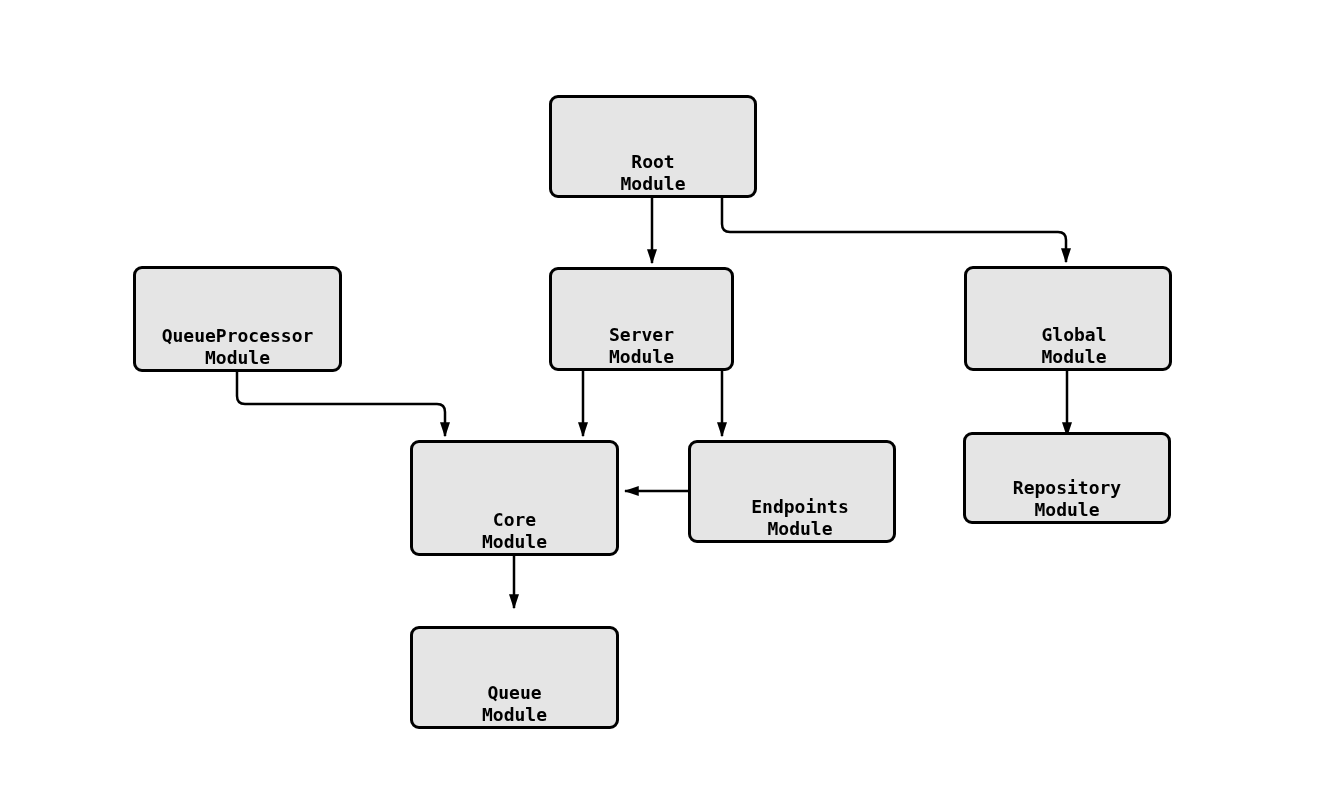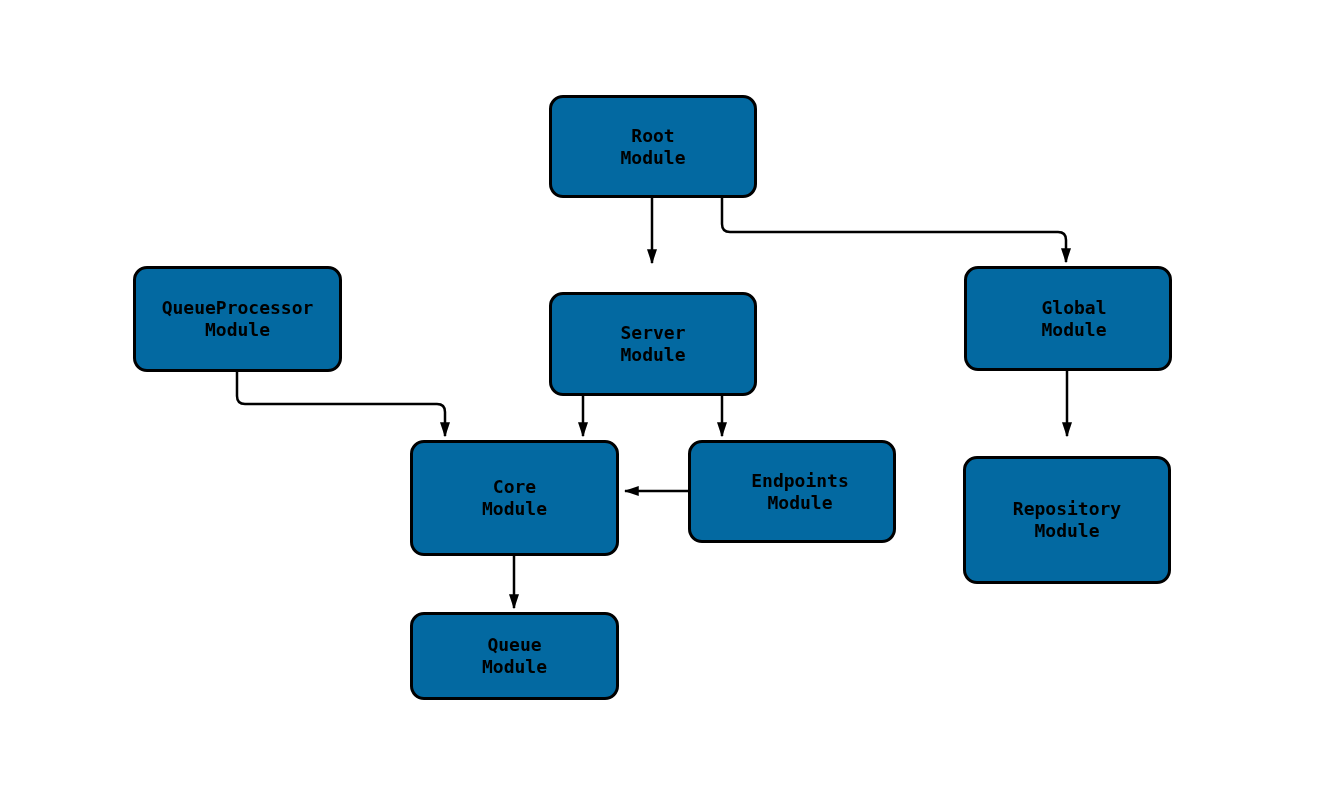--- a/index.html
+++ b/index.html
@@ -28,44 +28,44 @@
     display: block;
   }
   .edge {
     fill: none;
     stroke: #000000;
     stroke-width: 2.5;
   }
   .node {
     position: absolute;
     box-sizing: border-box;
-    background: #0369a1;
+    background: #e5e5e5;
     border: 3px solid #000000;
-    border-radius: 14px;
+    border-radius: 9px;
     display: flex;
-    align-items: center;
+    align-items: flex-end;
     justify-content: center;
   }
   .node-label {
     white-space: pre-line;
     text-align: center;
     font-size: 18px;
     line-height: 22px;
     font-weight: bold;
     color: #000000;
   }
   
   .node-root          { left: 549px; top: 95px;  width: 208px; height: 103px; }
   .node-queueprocessor{ left: 133px; top: 266px; width: 209px; height: 106px; }
-  .node-server        { left: 549px; top: 267px; width: 208px; height: 104px; margin-top: 25px; }
+  .node-server        { left: 549px; top: 267px; width: 185px; height: 104px; }
   .node-global        { left: 964px; top: 266px; width: 208px; height: 105px; padding-left: 12px; }
   .node-core          { left: 410px; top: 440px; width: 209px; height: 116px; }
   .node-endpoints     { left: 688px; top: 440px; width: 208px; height: 103px; padding-left: 16px; }
-  .node-repository    { left: 963px; top: 456px; width: 208px; height: 128px; }
-  .node-queue         { left: 410px; top: 612px; width: 209px; height: 88px; }
+  .node-repository    { left: 963px; top: 432px; width: 208px; height: 92px; }
+  .node-queue         { left: 410px; top: 626px; width: 209px; height: 103px; }
 </style>
 </head>
 <body>
 
 <div class="diagram">
 
   <svg class="edges-layer" width="1337" height="809" viewBox="0 0 1337 809" xmlns="http://www.w3.org/2000/svg">
     <defs>
       <marker id="arrowhead" viewBox="0 0 12 8" refX="11" refY="4" markerWidth="15" markerHeight="22" markerUnits="userSpaceOnUse" orient="auto">
         <path d="M0,0 L12,4 L0,8 Z" fill="#000000"></path>

